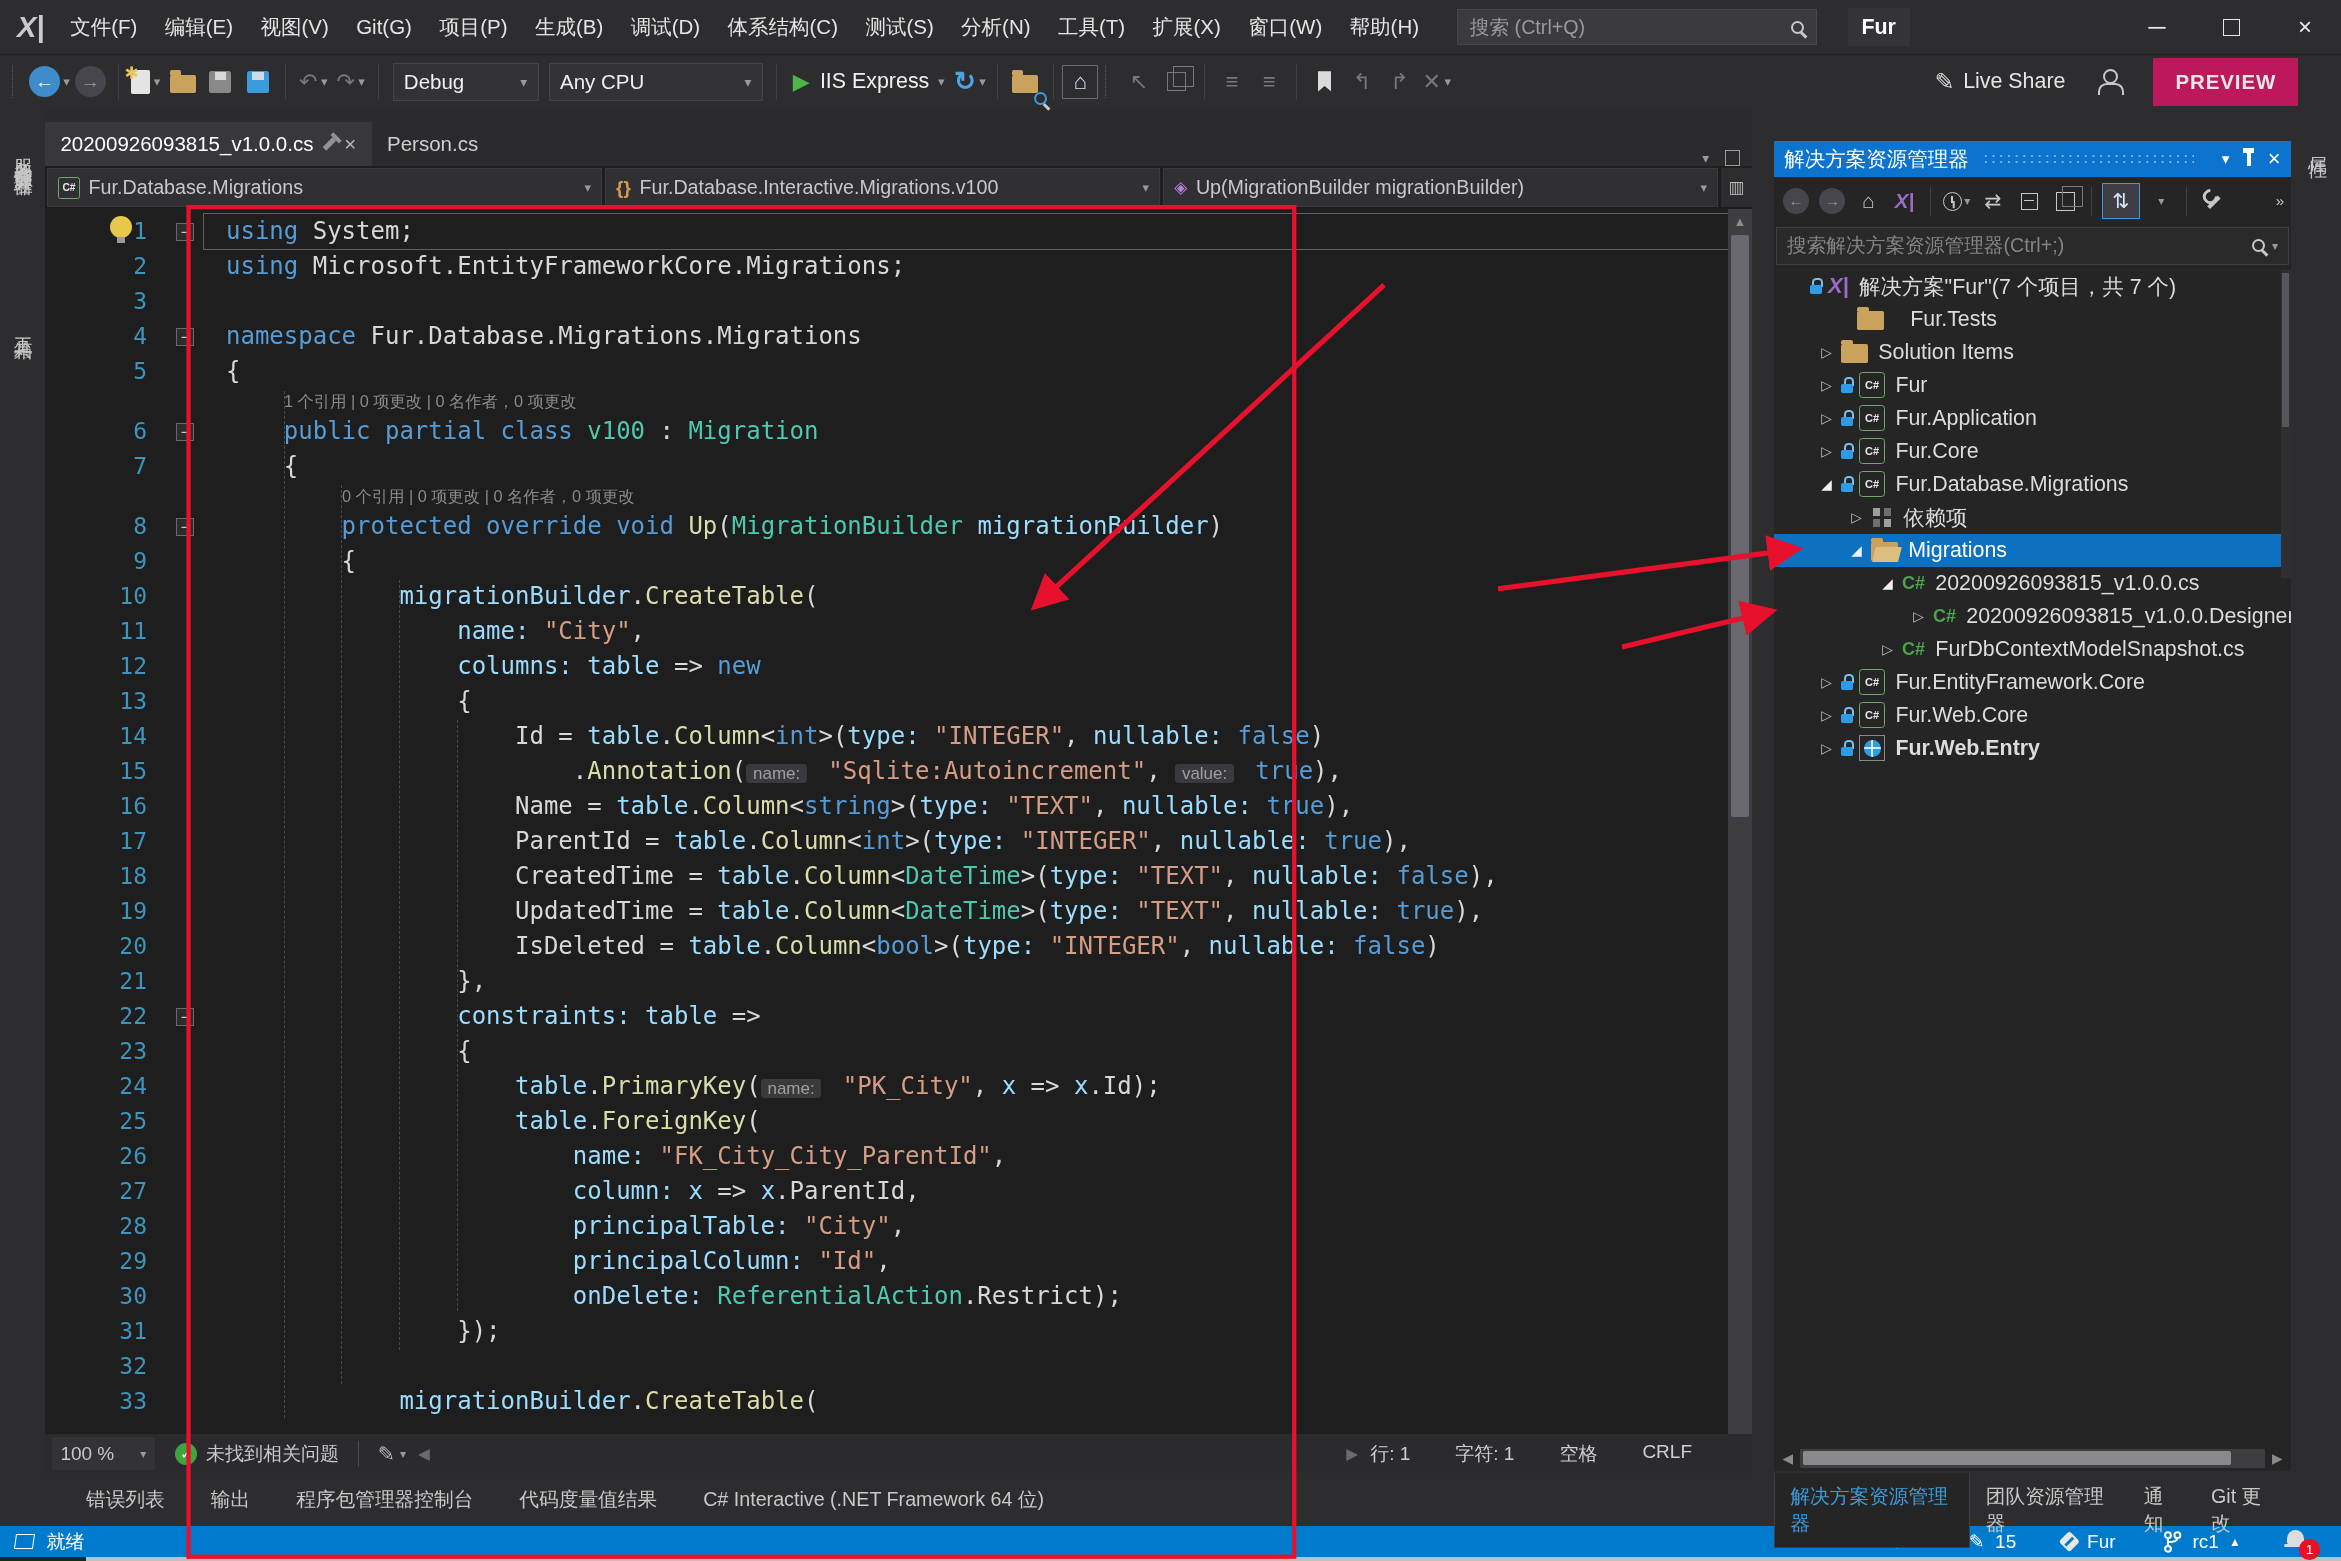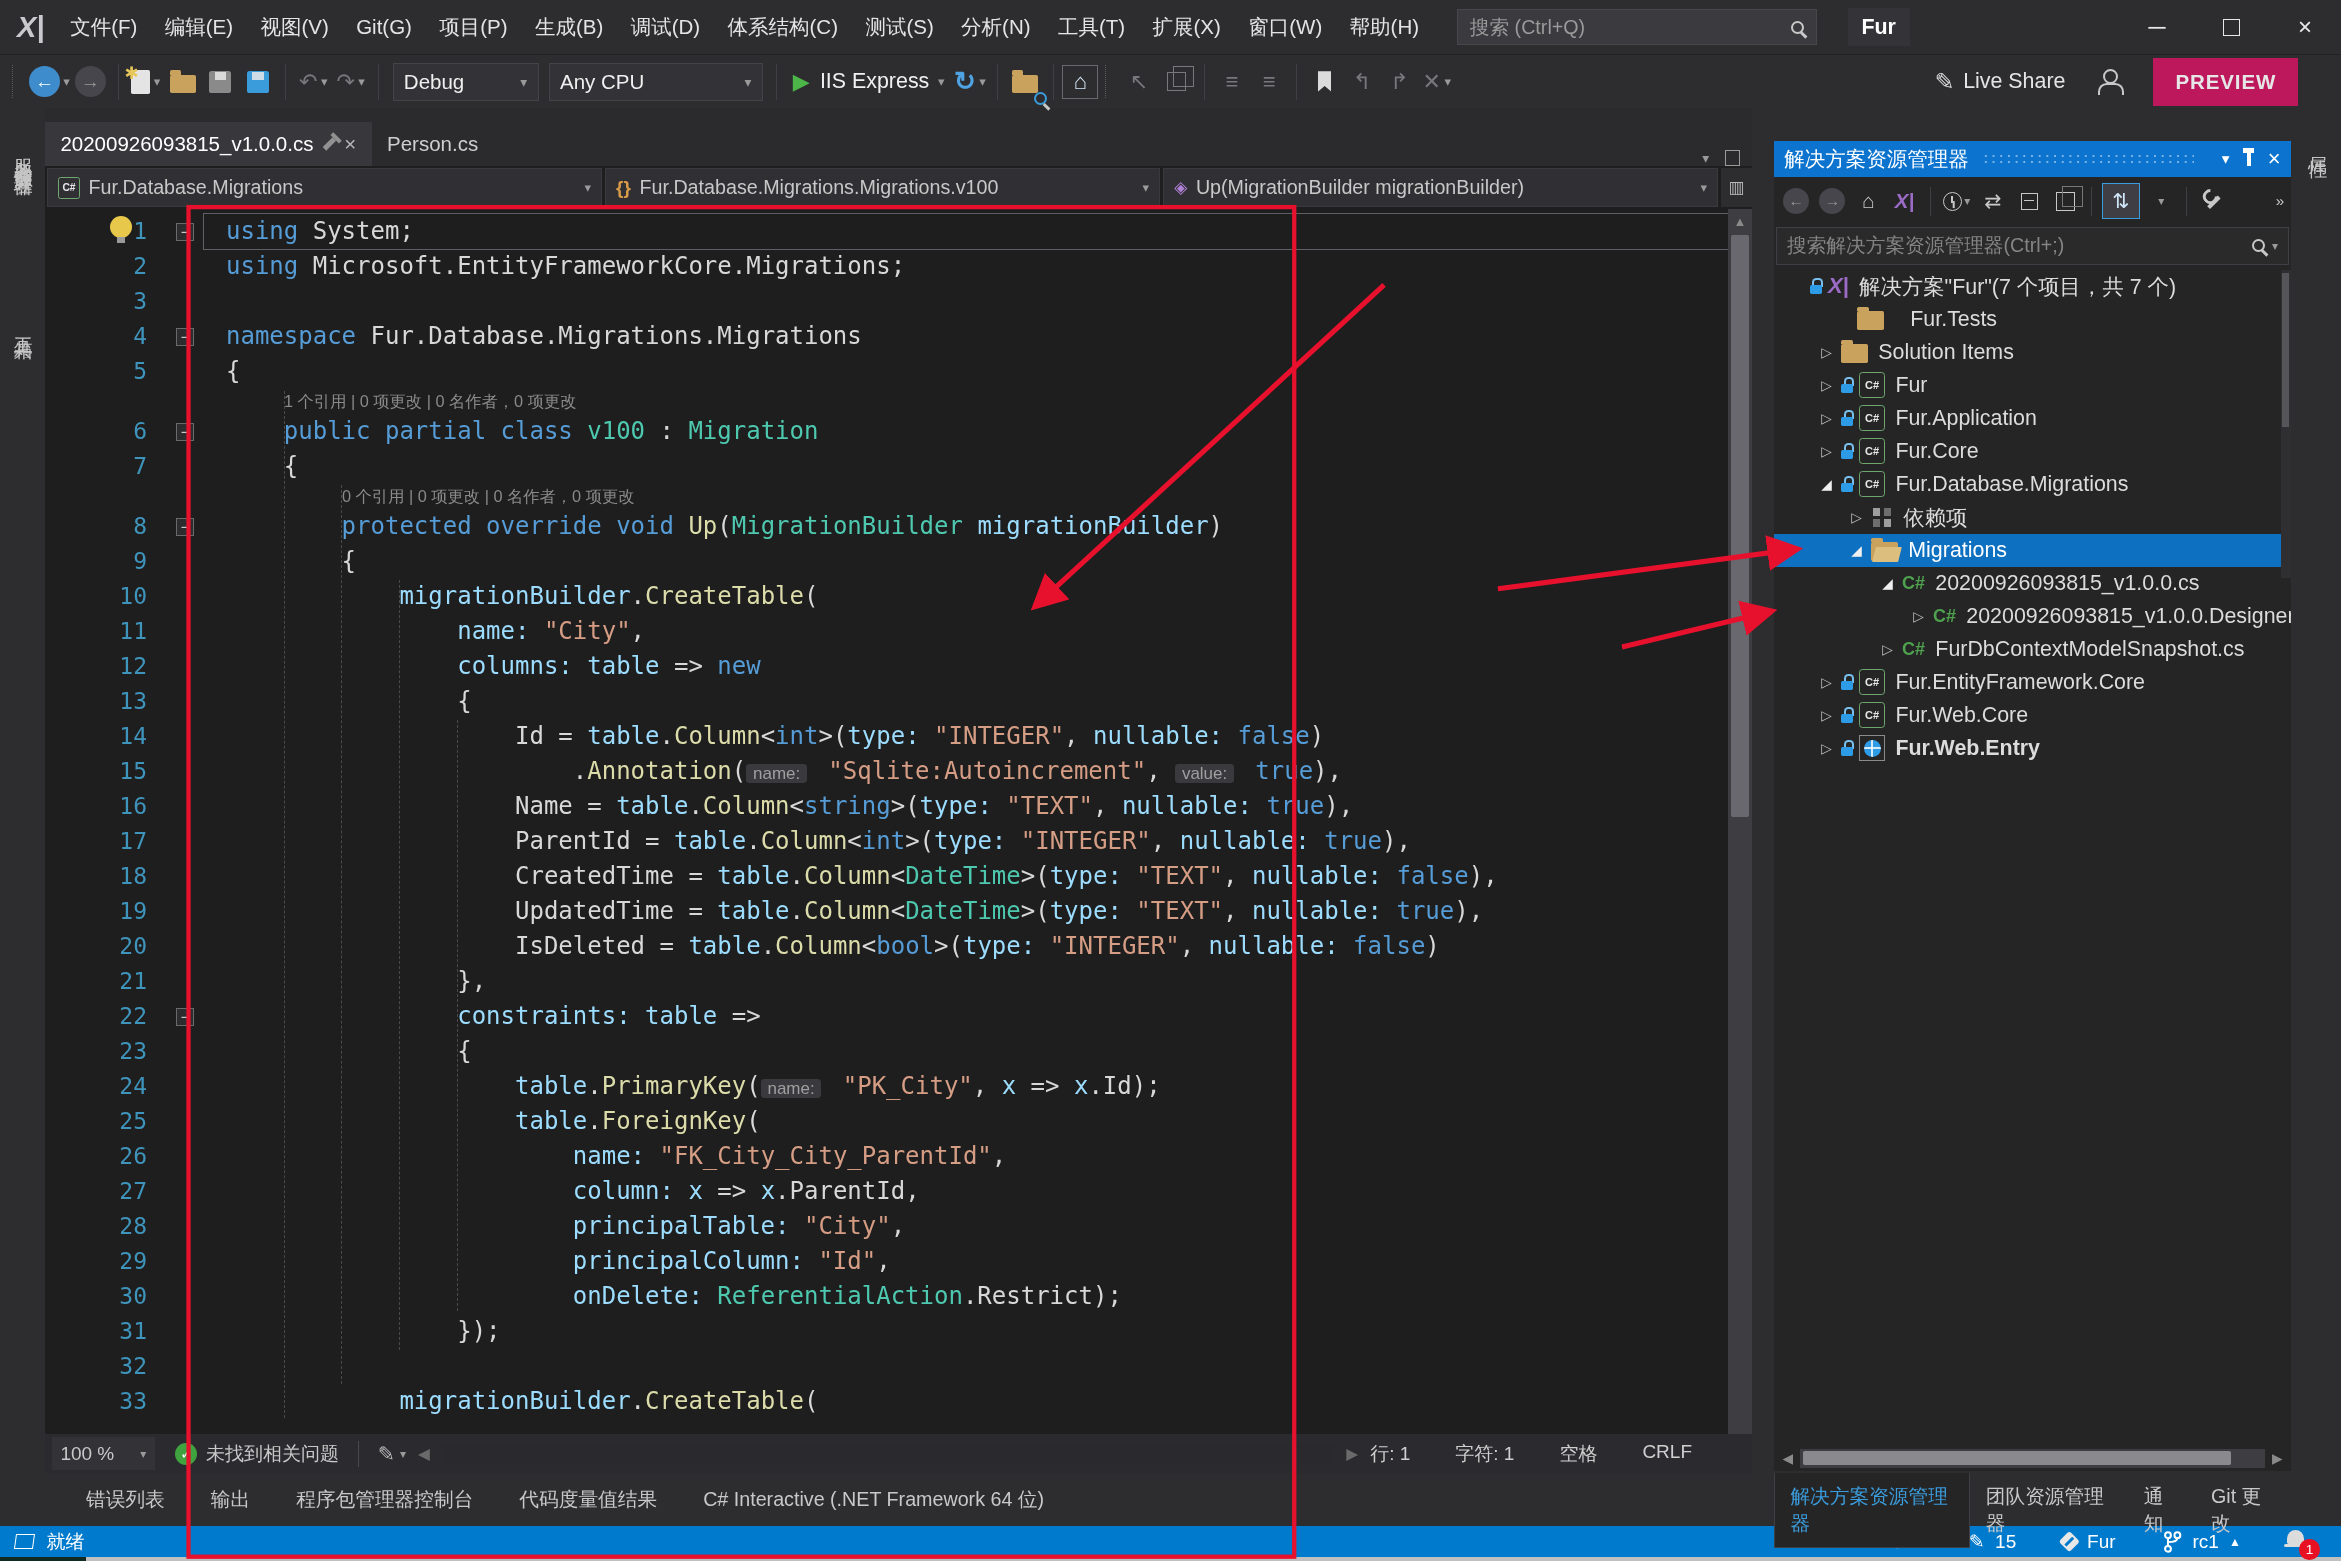--- a/index.html
+++ b/index.html
@@ -346,21 +346,21 @@
         </div>
 
       <div class="navbar" id="navbar">
           <div class="crumb">
             <span class="bc-cs">C#</span>
             <span>Fur.Database.Migrations</span>
             <span class="dd">▾</span>
           </div>
           <div class="crumb">
             <span class="bc-ns">{}</span>
-            <span>Fur.Database.Migrations.Migrations.v100</span>
+            <span>Fur.Database.Interactive.Migrations.v100</span>
             <span class="dd">▾</span>
           </div>
           <div class="crumb">
             <span class="bc-mth">◈</span>
             <span>Up(MigrationBuilder migrationBuilder)</span>
             <span class="dd">▾</span>
           </div>
           <div class="navsplit">▥</div>
         </div>
 

